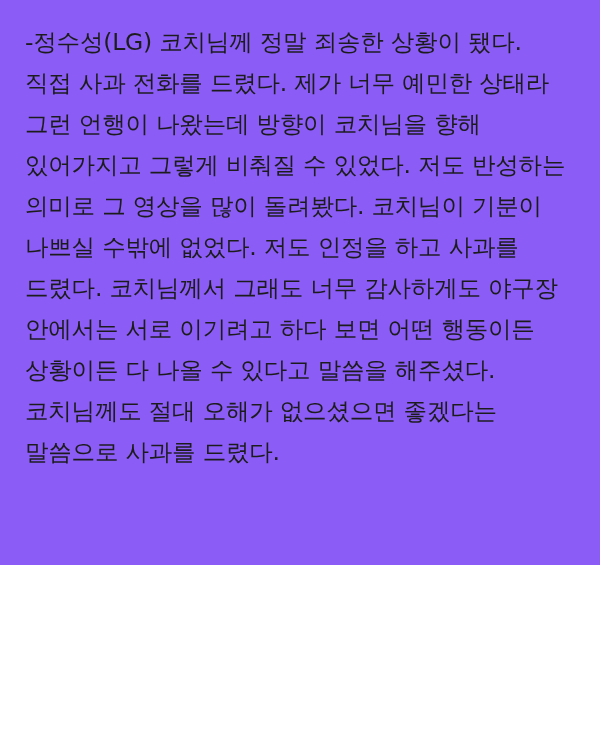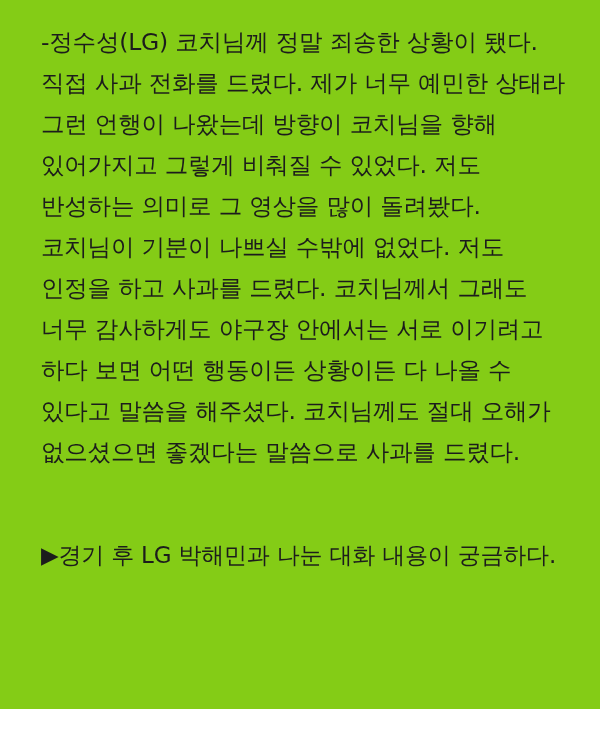--- a/index.html
+++ b/index.html
@@ -10,23 +10,23 @@
     width: 600px;
     height: 729px;
     background: #ffffff;
     font-family: "DejaVu Sans", "Liberation Sans", sans-serif;
     color: #1b1b1b;
     overflow: hidden;
   }
   .page {
     box-sizing: border-box;
     width: 600px;
-    height: 709px;
-    padding: 22px 28px 0 41px;
-    background: #84cc16;
+    height: 565px;
+    padding: 22px 28px 0 25px;
+    background: #8b5cf6;
   }
   .para {
     font-size: 23.5px;
     line-height: 41px;
     letter-spacing: -0.2px;
     color: #1c1c1c;
     margin: 0;
     word-break: keep-all;
     text-align: left;
     white-space: pre-wrap;
@@ -41,14 +41,13 @@
     font-size: 23px;
     line-height: 41px;
   }
 </style>
 </head>
 <body>
 
 <div class="page">
   <p class="para answer">-정수성(LG) 코치님께 정말 죄송한 상황이 됐다. 직접 사과 전화를 드렸다. 제가 너무 예민한 상태라 그런 언행이 나왔는데 방향이 코치님을 향해 있어가지고 그렇게 비춰질 수 있었다. 저도 반성하는 의미로 그 영상을 많이 돌려봤다. 코치님이 기분이 나쁘실 수밖에 없었다. 저도 인정을 하고 사과를 드렸다. 코치님께서 그래도 너무 감사하게도 야구장 안에서는 서로 이기려고 하다 보면 어떤 행동이든 상황이든 다 나올 수 있다고 말씀을 해주셨다. 코치님께도 절대 오해가 없으셨으면 좋겠다는 말씀으로 사과를 드렸다.</p>
   <div class="gap"></div>
-  <p class="para question">▶경기 후 LG 박해민과 나눈 대화 내용이 궁금하다.</p>
 </div>
 
 </body></html>

